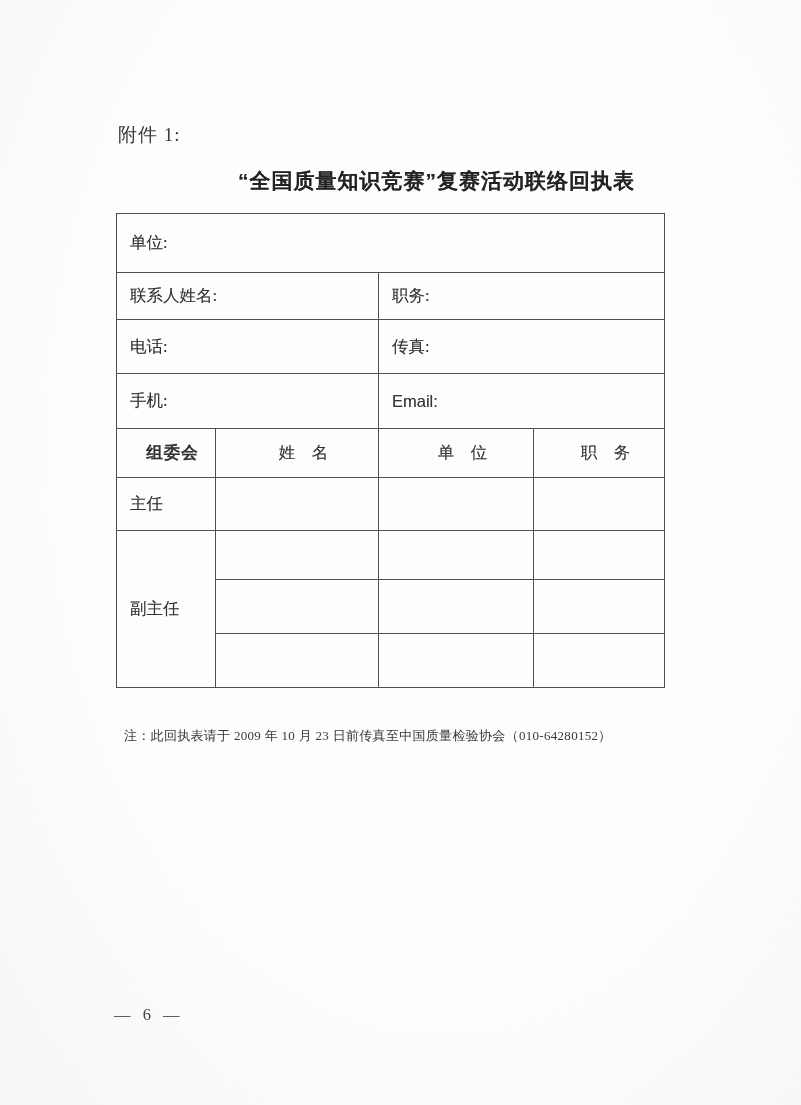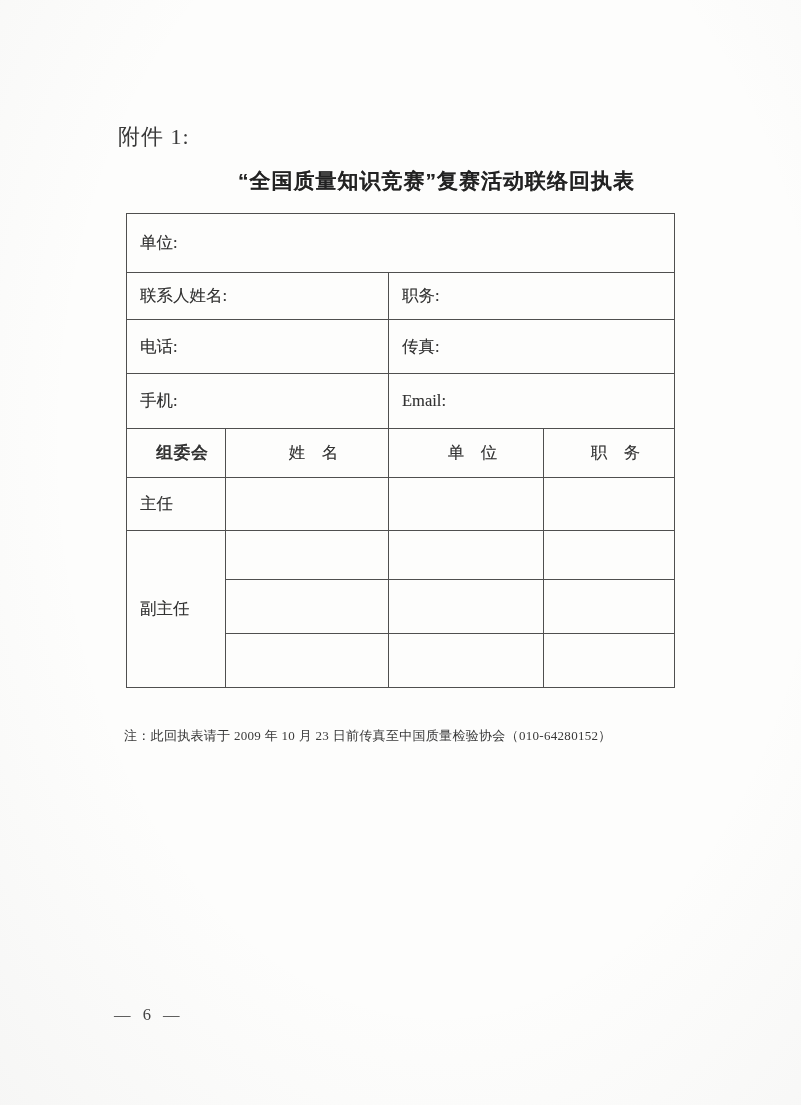--- a/index.html
+++ b/index.html
@@ -18,41 +18,41 @@
   }
   .sheet{
     position:absolute;inset:0;
     background:
       radial-gradient(ellipse at 55% 40%, rgba(255,255,255,0) 60%, rgba(120,120,120,0.05) 100%),
       var(--paper);
   }
   .attachment{
     position:absolute;
     left:118px;top:122px;
-    font-size:22px;
+    font-size:19px;
     letter-spacing:1px;
     color:#3a3a3a;
   }
   .title{
     position:absolute;
     left:0;top:167px;
     width:801px;
     margin:0;
     text-align:center;
     font-family:"Liberation Sans","DejaVu Sans",sans-serif;
     font-size:21px;
     font-weight:700;
     letter-spacing:1px;
     color:#222;
     text-shadow:0 0 0.5px rgba(0,0,0,0.45);
     padding-left:36px;
   }
   table.form-table{
     position:absolute;
-    left:126px;top:213px;
+    left:116px;top:213px;
     width:548px;
     border-collapse:collapse;
     table-layout:fixed;
   }
   table.form-table td{
     border:1.6px solid var(--line);
     padding:0 0 0 13px;
     vertical-align:middle;
     font-size:16.5px;
     color:var(--ink);
@@ -77,21 +77,21 @@
     text-align:center;
     padding:0;
     font-size:17px;
   }
   td.hdr-bold{
     font-weight:700;
     font-family:"Liberation Sans","DejaVu Sans",sans-serif;
     letter-spacing:1px;
   }
   td.mono{
-    font-family:Liberation Serif, serif;
+    font-family:Liberation Sans, sans-serif;
     font-size:15.5px;
   }
   td.blank{padding:0;}
   .note{
     position:absolute;
     left:124px;top:727px;
     width:560px;
     font-size:13px;
     color:#383838;
     letter-spacing:0.3px;

